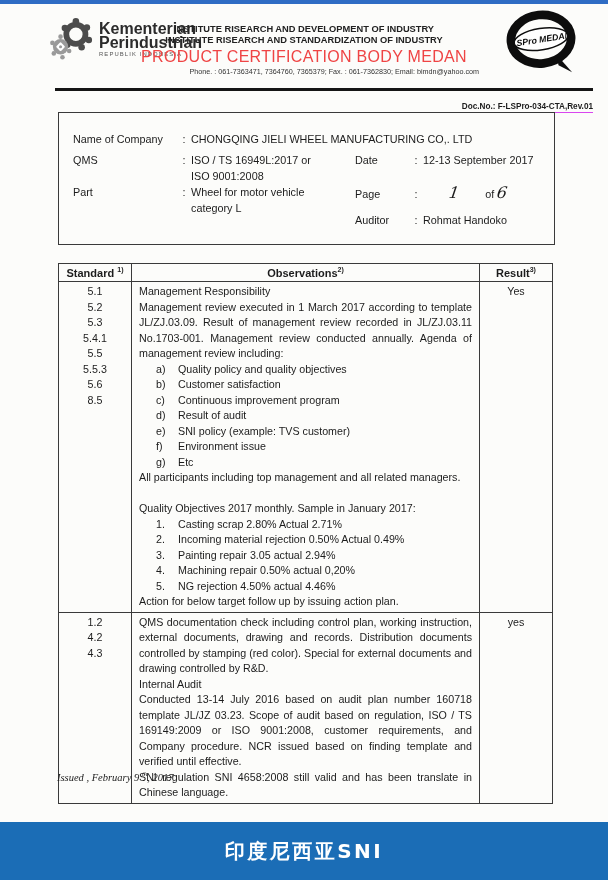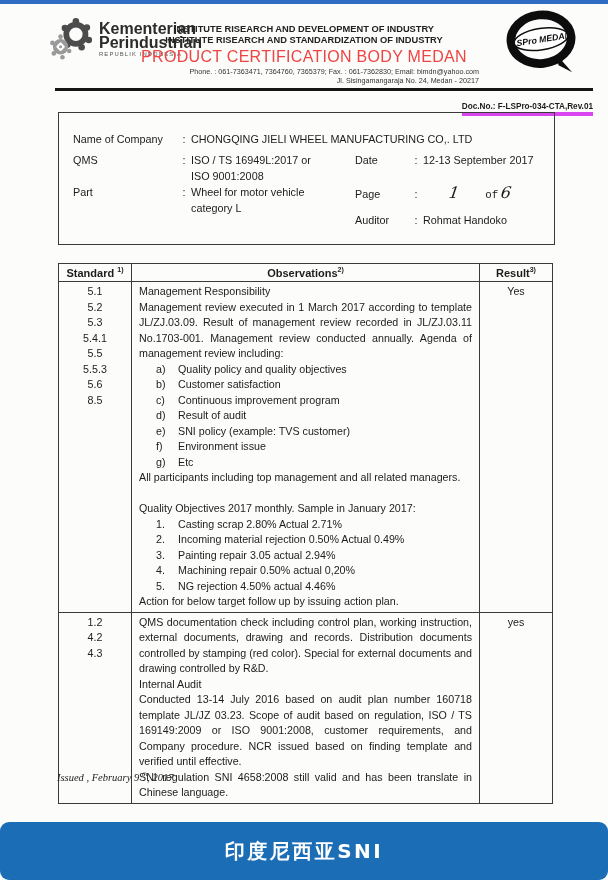--- a/index.html
+++ b/index.html
@@ -21,39 +21,39 @@
   .org-line-sm { font-size:9.3px; font-weight:bold; line-height:11px; color:#222; }
   .org-line-lg { font-size:16px; line-height:17px; margin-top:2px; letter-spacing:0.3px; color:#ef4444; }
   .contact-line { font-size:7.2px; line-height:8.6px; color:#333;text-align:right; }
   .contact-line.first { margin-top:3px; }
   .lspro-logo { position:absolute; left:501px; top:6px; width:82px; height:68px; }
 
   .double-rule { position:absolute; top:88px; left:55px; width:538px; height:3px;
     border-top:2.6px solid #151515; border-bottom:1.2px solid #151515; }
   .docno-row { position:absolute; top:95px; left:55px; width:538px; text-align:right; }
   .docno { display:inline-block; font-size:8.2px; font-weight:bold;
-    border-bottom:4px solid #d946ef; padding-bottom:1px; }
+    border-bottom:1px solid #d946ef; padding-bottom:1px; }
 
   
   .notes-box { position:absolute; left:58px; top:112px; width:497px; height:133px;
     border:1.4px solid #3a3a3a; background:transparent; }
   .notes-title { height:20px; line-height:20px; text-align:center; font-weight:bold;
     font-size:12.3px; border-bottom:1.3px solid #3a3a3a; letter-spacing:0.2px; }
   .fields { position:relative; width:100%; height:112px; font-size:10.8px; }
   .frow { position:absolute; white-space:nowrap; }
   .flabel { display:inline-block; }
   .fcolon { display:inline-block; text-align:center; }
   .left .flabel { width:104px; }
   .left .fcolon { width:14px; }
   .right .flabel { width:54px; }
   .right .fcolon { width:14px; }
   .handwrite { font-family:"DejaVu Serif", serif; font-style:italic; font-size:16px;
     display:inline-block; transform:skewX(-8deg); }
   .hw-gap { display:inline-block; width:26px; }
-  .hw-of { font-family:Liberation Mono, monospace; font-size:10.8px; font-style:normal; }
+  .hw-of { font-family:Liberation Sans, sans-serif; font-size:10.8px; font-style:normal; }
 
   
   .audit-table { position:absolute; left:58px; top:263px; width:495px;
     border-collapse:collapse; table-layout:fixed; }
   .audit-table th, .audit-table td { border:1.3px solid #3a3a3a; }
   .audit-table th { font-size:11px; font-weight:bold; height:18px; padding:1px 2px; background:#fcfcfa; }
   .audit-table sup { font-size:7px; }
   .col-std  { width:73px; }
   .col-res  { width:73px; }
   .audit-table td { vertical-align:top; font-size:10.7px; line-height:15.5px; padding:2px 0; }
@@ -110,21 +110,20 @@
     <div class="ministry-text">
       <div class="ministry-name">Kementerian</div>
       <div class="ministry-name">Perindustrian</div>
       <div class="ministry-sub">REPUBLIK INDONESIA</div>
     </div>
     <div class="org-block">
       <div class="org-line-sm">INSTITUTE RISEARCH AND DEVELOPMENT OF INDUSTRY</div>
       <div class="org-line-sm">INSTITUTE RISEARCH AND STANDARDIZATION OF INDUSTRY</div>
       <div class="org-line-lg">PRODUCT CERTIFICATION BODY MEDAN</div>
       <div class="contact-line first">Phone. : 061-7363471, 7364760, 7365379; Fax. : 061-7362830; Email: bimdn@yahoo.com</div>
-      <div class="contact-line">Jl. Sisingamangaraja No. 24, Medan - 20217</div>
     </div>
     <div class="lspro-logo">
       <svg viewBox="0 0 84 70" width="82" height="68">
         <ellipse cx="41" cy="30" rx="31" ry="25" fill="none" stroke="#0d0d0d" stroke-width="9" transform="rotate(-6 41 30)"></ellipse>
         <path d="M57 46 L73 64 L59 57 Z" fill="#0d0d0d"></path>
         <g transform="rotate(-9 41 30)">
           <ellipse cx="41" cy="30" rx="28" ry="11" fill="#ffffff" stroke="#0d0d0d" stroke-width="1.6"></ellipse>
           <text x="41" y="33.4" text-anchor="middle" font-size="9" font-style="italic" font-weight="bold" fill="#0d0d0d">LSPro MEDAN</text>
         </g>
       </svg>
@@ -273,17 +272,17 @@
             <div class="res-text">yes</div>
           </td>
         </tr>
       </tbody>
   </table>
 
   <div class="issued-line">
     <span>Issued , February 9 </span><sup>th</sup><span>, 2017</span>
   </div>
 
-  <div class="footer-banner" style="background: rgb(27, 109, 182); border-radius: 9px;">
+  <div class="footer-banner" style="background: rgb(27, 109, 182);">
     <span class="banner-text">印度尼西亚SNI</span>
   </div>
 
 </div>
 
 </body></html>

